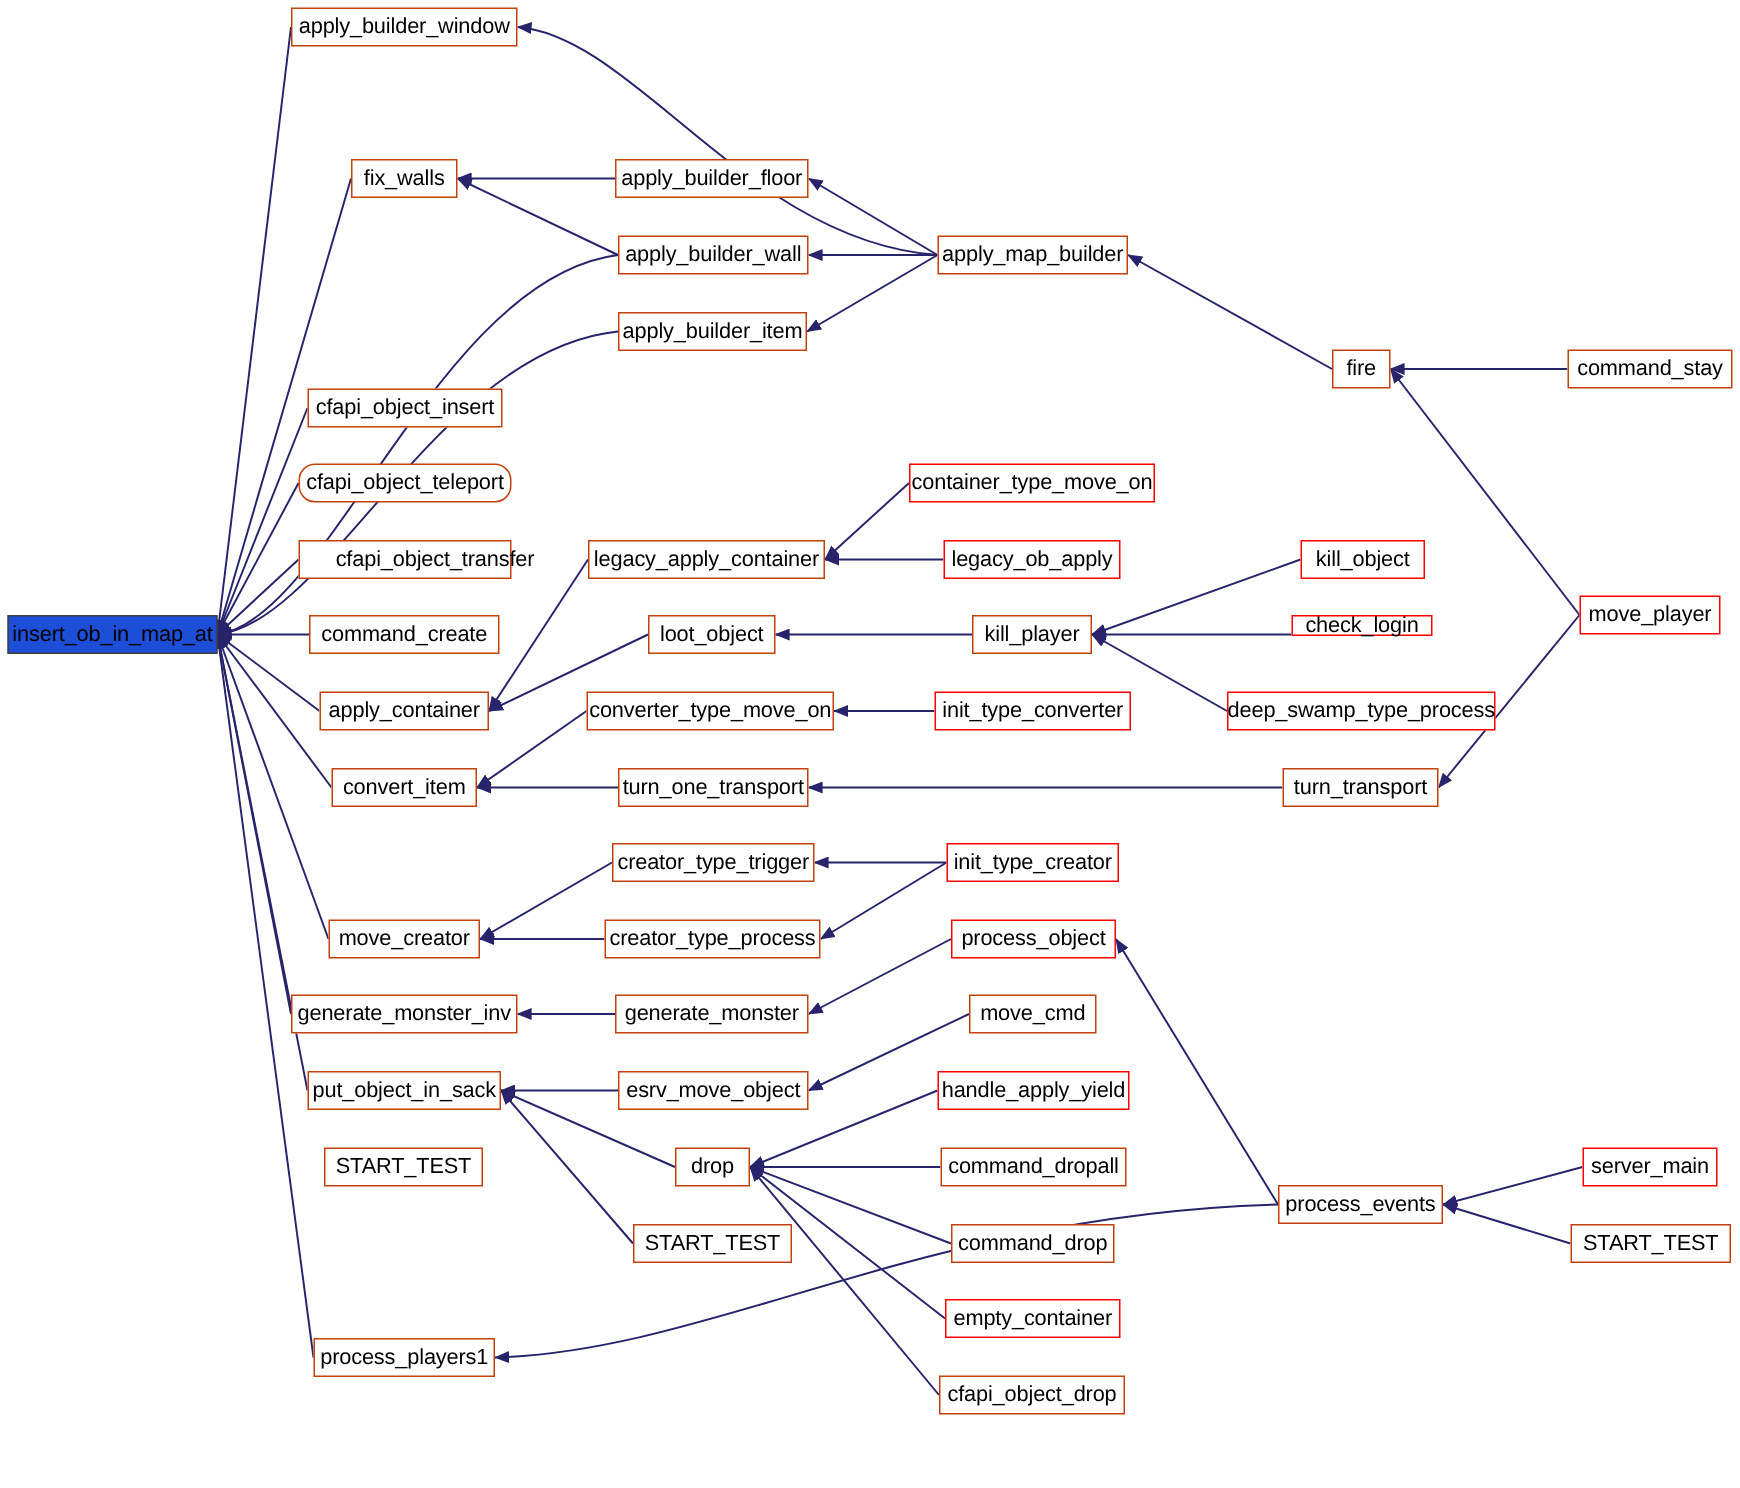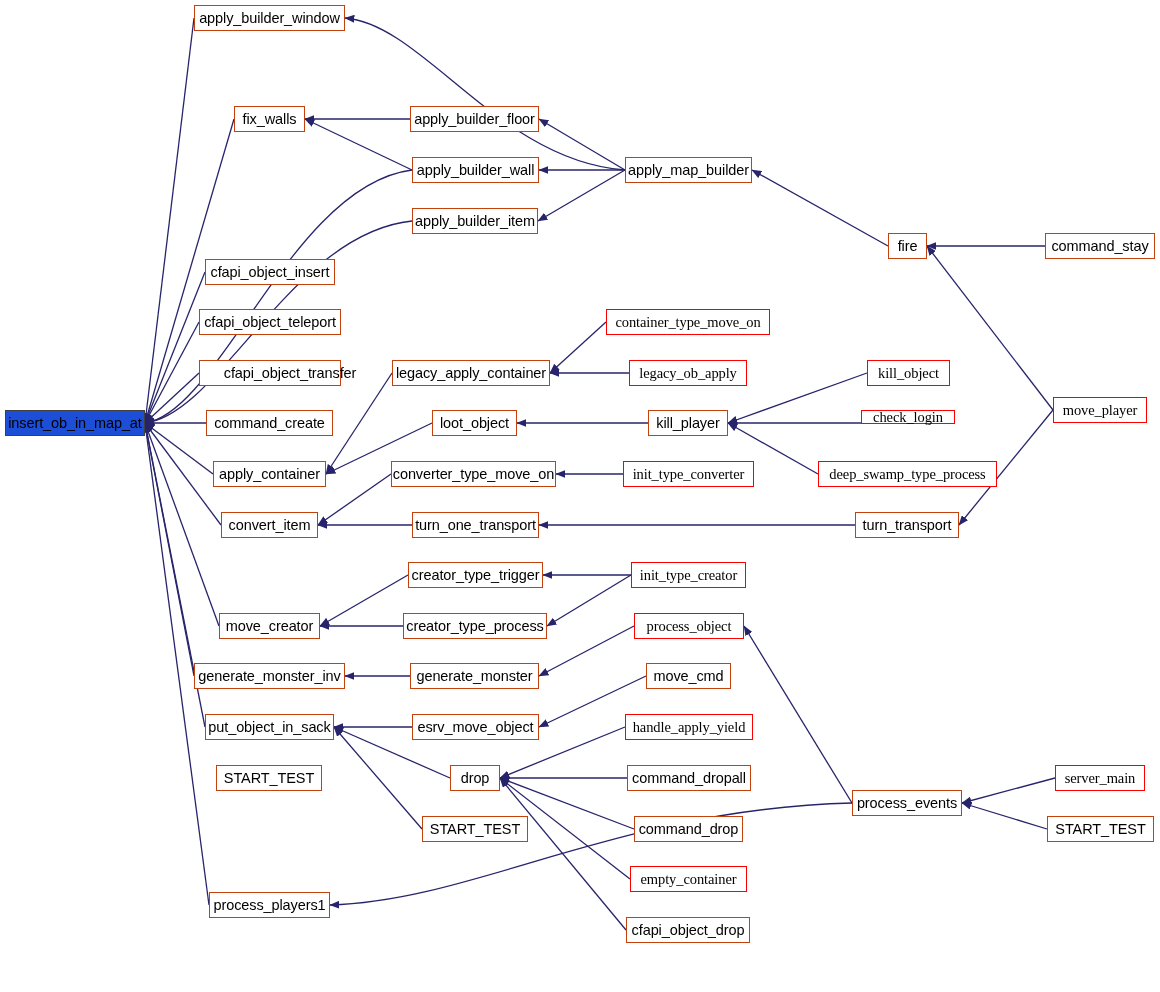--- a/index.html
+++ b/index.html
@@ -33,21 +33,20 @@
     border: 1px solid #c2410c;
     background: #ffffff;
     color: #000000;
     font-size: 14.5px;
     line-height: 1;
     white-space: nowrap;
     letter-spacing: -0.1px;
   }
   .node.red {
     border-color: #ff0000;
-    font-family: Liberation Serif, serif;
   }
   .node.current {
     background: #1d4ed8;
     border-color: #404040;
   }
   .node-label {
     pointer-events: none;
   }
 </style>
 </head>
@@ -142,21 +141,21 @@
       </div>
       <div class="node" style="left: 888px; top: 233px; width: 39px; height: 26px;">
         <span class="node-label">fire</span>
       </div>
       <div class="node" style="left: 1045px; top: 233px; width: 110px; height: 26px;">
         <span class="node-label">command_stay</span>
       </div>
       <div class="node" style="left: 205px; top: 259px; width: 130px; height: 26px;">
         <span class="node-label">cfapi_object_insert</span>
       </div>
-      <div class="node" style="left: 199px; top: 309px; width: 142px; height: 26px;">
+      <div class="node" style="left: 199px; top: 309px; width: 142px; height: 26px; border-radius: 11px;">
         <span class="node-label">cfapi_object_teleport</span>
       </div>
       <div class="node" style="left: 199px; top: 360px; width: 142px; height: 26px; padding-left: 40px;">
         <span class="node-label">cfapi_object_transfer</span>
       </div>
       <div class="node" style="left: 206px; top: 410px; width: 127px; height: 26px;">
         <span class="node-label">command_create</span>
       </div>
       <div class="node" style="left: 213px; top: 461px; width: 113px; height: 26px;">
         <span class="node-label">apply_container</span>

